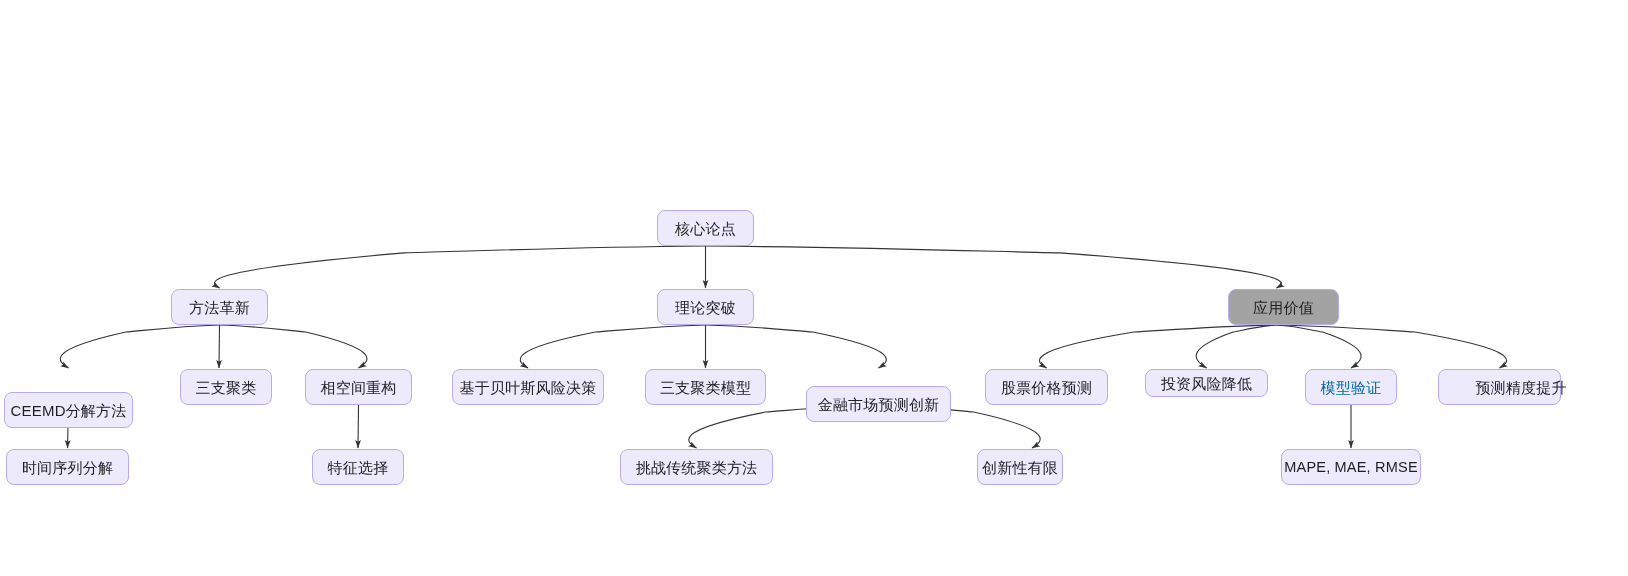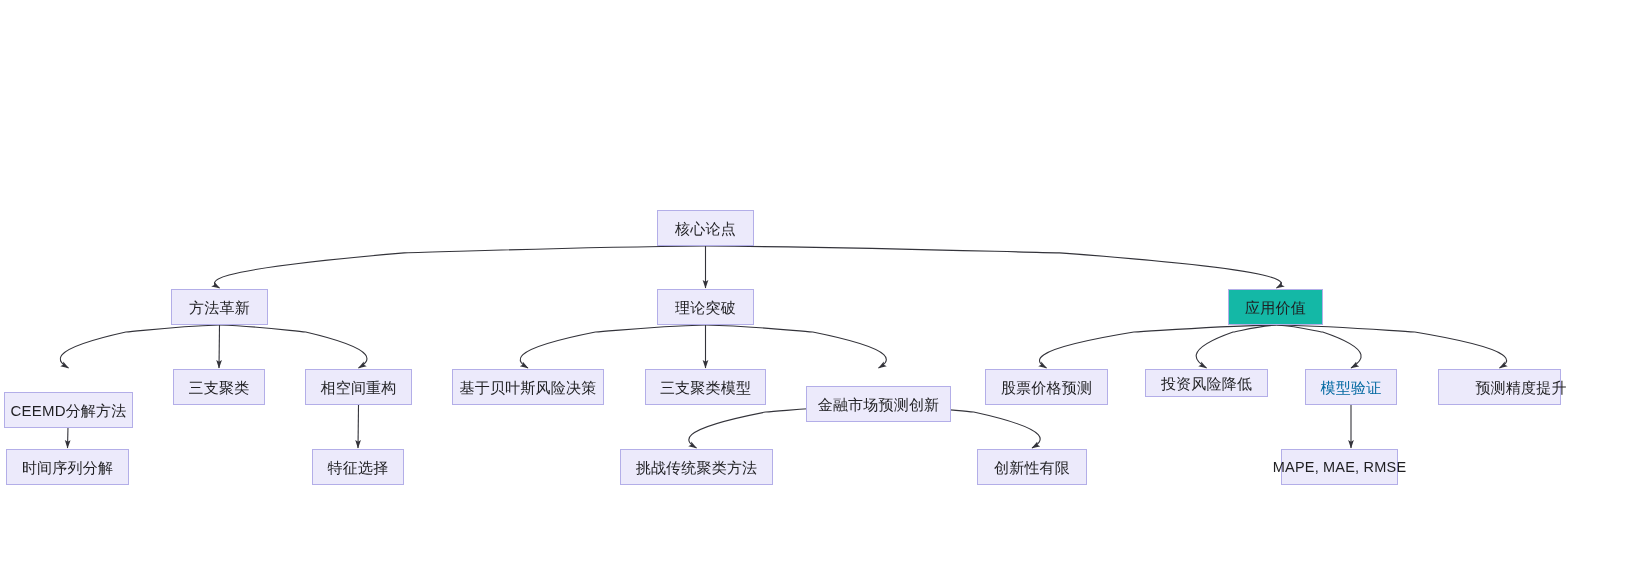--- a/index.html
+++ b/index.html
@@ -25,21 +25,21 @@
     top: 0;
     width: 1628px;
     height: 576px;
     pointer-events: none;
   }
   .node {
     position: absolute;
     box-sizing: border-box;
     background: #ECEAFB;
     border: 1px solid #B3AEE8;
-    border-radius: 0;
+    border-radius: 8px;
     display: flex;
     align-items: center;
     justify-content: center;
     color: #1f1f22;
     font-size: 15px;
     line-height: 1;
     white-space: nowrap;
     letter-spacing: 0.2px;
   }
   .node-label {
@@ -84,27 +84,27 @@
   <div id="node-layer">
       <div class="node" style="left: 657px; top: 210px; width: 97px; height: 36px; background: rgb(236, 234, 251); border-color: rgb(179, 174, 232); color: rgb(31, 31, 34);">
         <span class="node-label">核心论点</span>
       </div>
       <div class="node" style="left: 171px; top: 289px; width: 97px; height: 36px; background: rgb(236, 234, 251); border-color: rgb(179, 174, 232); color: rgb(31, 31, 34);">
         <span class="node-label">方法革新</span>
       </div>
       <div class="node" style="left: 657px; top: 289px; width: 97px; height: 36px; background: rgb(236, 234, 251); border-color: rgb(179, 174, 232); color: rgb(31, 31, 34);">
         <span class="node-label">理论突破</span>
       </div>
-      <div class="node" style="left: 1228px; top: 289px; width: 95px; height: 36px; background: #14b8a6; border-color: rgb(179, 174, 232); color: rgb(31, 31, 34); justify-content: center;">
+      <div class="node" style="left: 1228px; top: 289px; width: 111px; height: 36px; background: #a3a3a3; border-color: rgb(179, 174, 232); color: rgb(31, 31, 34); justify-content: center;">
         <span class="node-label">应用价值</span>
       </div>
       <div class="node" style="left: 4px; top: 369px; width: 129px; height: 36px; background: rgb(236, 234, 251); border-color: rgb(179, 174, 232); color: rgb(31, 31, 34); margin-top: 23px;">
         <span class="node-label">CEEMD分解方法</span>
       </div>
-      <div class="node" style="left: 173px; top: 369px; width: 92px; height: 36px; background: rgb(236, 234, 251); border-color: rgb(179, 174, 232); color: rgb(31, 31, 34);">
+      <div class="node" style="left: 180px; top: 369px; width: 92px; height: 36px; background: rgb(236, 234, 251); border-color: rgb(179, 174, 232); color: rgb(31, 31, 34);">
         <span class="node-label">三支聚类</span>
       </div>
       <div class="node" style="left: 305px; top: 369px; width: 107px; height: 36px; background: rgb(236, 234, 251); border-color: rgb(179, 174, 232); color: rgb(31, 31, 34);">
         <span class="node-label">相空间重构</span>
       </div>
       <div class="node" style="left: 452px; top: 369px; width: 152px; height: 36px; background: rgb(236, 234, 251); border-color: rgb(179, 174, 232); color: rgb(31, 31, 34);">
         <span class="node-label">基于贝叶斯风险决策</span>
       </div>
       <div class="node" style="left: 645px; top: 369px; width: 121px; height: 36px; background: rgb(236, 234, 251); border-color: rgb(179, 174, 232); color: rgb(31, 31, 34);">
         <span class="node-label">三支聚类模型</span>
@@ -126,20 +126,20 @@
       </div>
       <div class="node" style="left: 6px; top: 449px; width: 123px; height: 36px; background: rgb(236, 234, 251); border-color: rgb(179, 174, 232); color: rgb(31, 31, 34);">
         <span class="node-label">时间序列分解</span>
       </div>
       <div class="node" style="left: 312px; top: 449px; width: 92px; height: 36px; background: rgb(236, 234, 251); border-color: rgb(179, 174, 232); color: rgb(31, 31, 34);">
         <span class="node-label">特征选择</span>
       </div>
       <div class="node" style="left: 620px; top: 449px; width: 153px; height: 36px; background: rgb(236, 234, 251); border-color: rgb(179, 174, 232); color: rgb(31, 31, 34);">
         <span class="node-label">挑战传统聚类方法</span>
       </div>
-      <div class="node" style="left: 977px; top: 449px; width: 110px; height: 36px; background: rgb(236, 234, 251); border-color: rgb(179, 174, 232); color: rgb(31, 31, 34);">
+      <div class="node" style="left: 977px; top: 449px; width: 86px; height: 36px; background: rgb(236, 234, 251); border-color: rgb(179, 174, 232); color: rgb(31, 31, 34);">
         <span class="node-label">创新性有限</span>
       </div>
-      <div class="node" style="left: 1281px; top: 449px; width: 117px; height: 36px; background: rgb(236, 234, 251); border-color: rgb(179, 174, 232); color: rgb(31, 31, 34);">
+      <div class="node" style="left: 1281px; top: 449px; width: 140px; height: 36px; background: rgb(236, 234, 251); border-color: rgb(179, 174, 232); color: rgb(31, 31, 34);">
         <span class="node-label node-latin">MAPE, MAE, RMSE</span>
       </div>
     </div>
 </div>
 
 </body></html>

